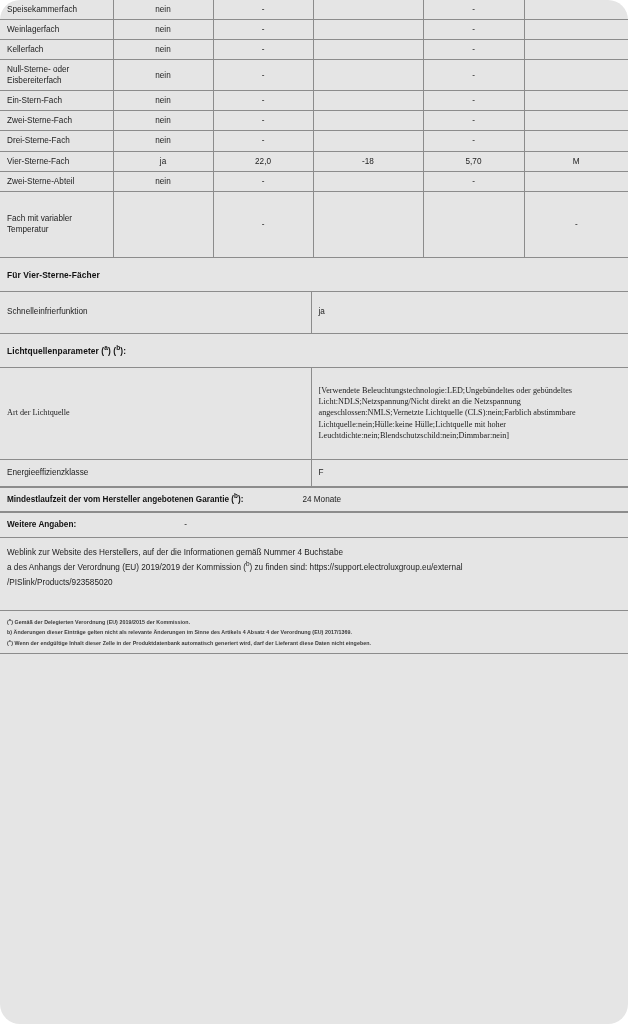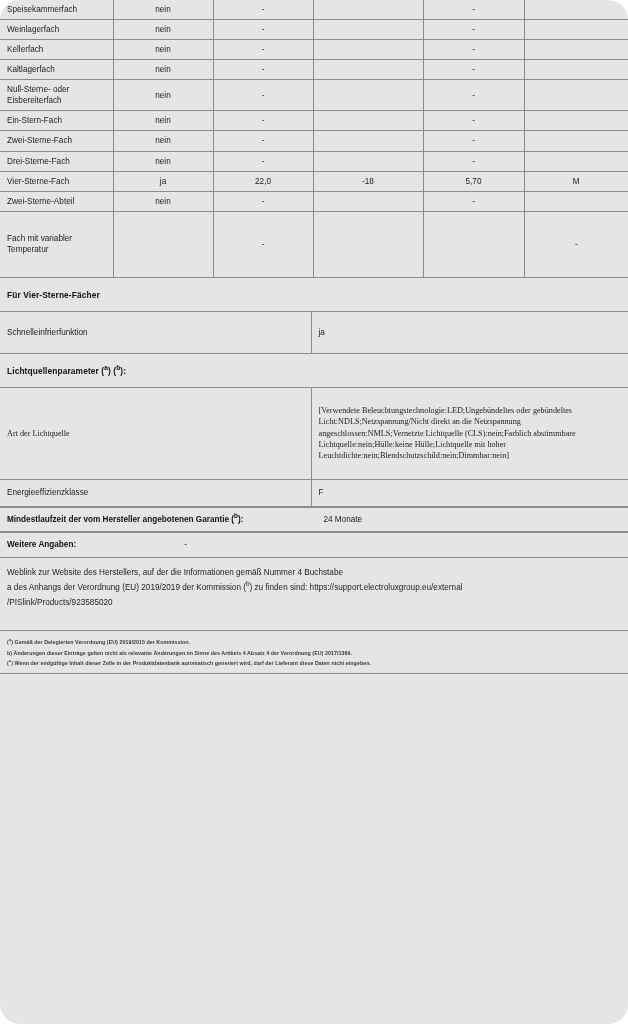--- a/index.html
+++ b/index.html
@@ -98,21 +98,21 @@
     line-height: 1.4;
   }
   .fullrow .lab {
     font-weight: bold;
     color: #111;
   }
   .fullrow .val {
     color: #222;
     font-weight: normal;
   }
-  .fullrow.guarantee .val { margin-left: 80px; }
+  .fullrow.guarantee .val { margin-left: 59px; }
   .fullrow.weitere .val { margin-left: 108px; }
 
   
   .weblink {
     width: 628px;
     border-bottom: 1.2px solid #8c8c8c;
     padding: 7px 7px 20px 7px;
     font-size: 8.2px;
     line-height: 1.85;
     color: #222;
@@ -171,28 +171,20 @@
       </tr>
       <tr>
         <td class="lbl">Kellerfach</td>
         <td class="val">nein</td>
         <td class="val">-</td>
         <td class="val"></td>
         <td class="val">-</td>
         <td class="val"></td>
       </tr>
       <tr>
-        <td class="lbl">Kaltlagerfach</td>
-        <td class="val">nein</td>
-        <td class="val">-</td>
-        <td class="val"></td>
-        <td class="val">-</td>
-        <td class="val"></td>
-      </tr>
-      <tr>
         <td class="lbl">Null-Sterne- oder Eisbereiterfach</td>
         <td class="val">nein</td>
         <td class="val">-</td>
         <td class="val"></td>
         <td class="val">-</td>
         <td class="val"></td>
       </tr>
       <tr>
         <td class="lbl">Ein-Stern-Fach</td>
         <td class="val">nein</td>

